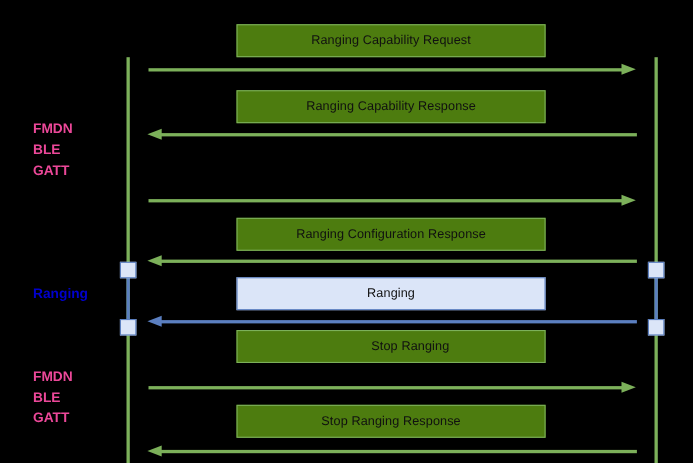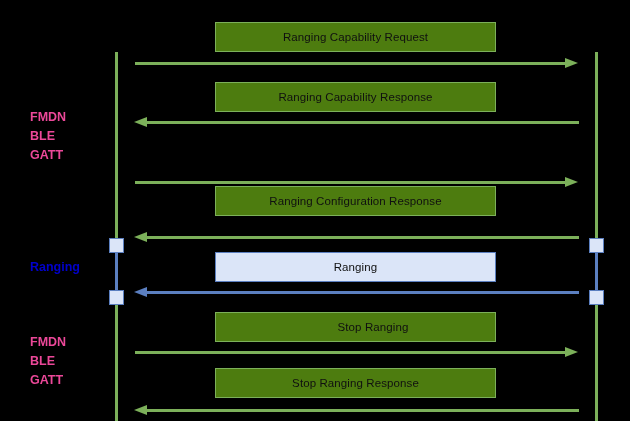--- a/index.html
+++ b/index.html
@@ -158,33 +158,33 @@
   <div class="arrow green to-left" style="left:134px; top:117px; width:445px;">
     <div class="shaft"></div>
     <div class="head"></div>
   </div>
 
   <div class="arrow green to-right" style="left:135px; top:177px; width:443px;">
     <div class="shaft"></div>
     <div class="head"></div>
   </div>
 
-  <div class="msg-box green" style="top:186px;">Ranging Configuration Response</div>
+  <div class="msg-box green" style="top:198px;">Ranging Configuration Response</div>
   <div class="arrow green to-left" style="left:134px; top:232px; width:445px;">
     <div class="shaft"></div>
     <div class="head"></div>
   </div>
 
   <div class="msg-box blue" style="top:252px;">Ranging</div>
   <div class="arrow blue to-left" style="left:134px; top:287px; width:445px;">
     <div class="shaft"></div>
     <div class="head"></div>
   </div>
 
-  <div class="msg-box green" style="top:312px;padding-left:35px;">Stop Ranging</div>
+  <div class="msg-box green" style="top:300px;padding-left:35px;">Stop Ranging</div>
   <div class="arrow green to-right" style="left:135px; top:347px; width:443px;">
     <div class="shaft"></div>
     <div class="head"></div>
   </div>
 
   <div class="msg-box green" style="top:368px;">Stop Ranging Response</div>
   <div class="arrow green to-left" style="left:134px; top:405px; width:445px;">
     <div class="shaft"></div>
     <div class="head"></div>
   </div>

